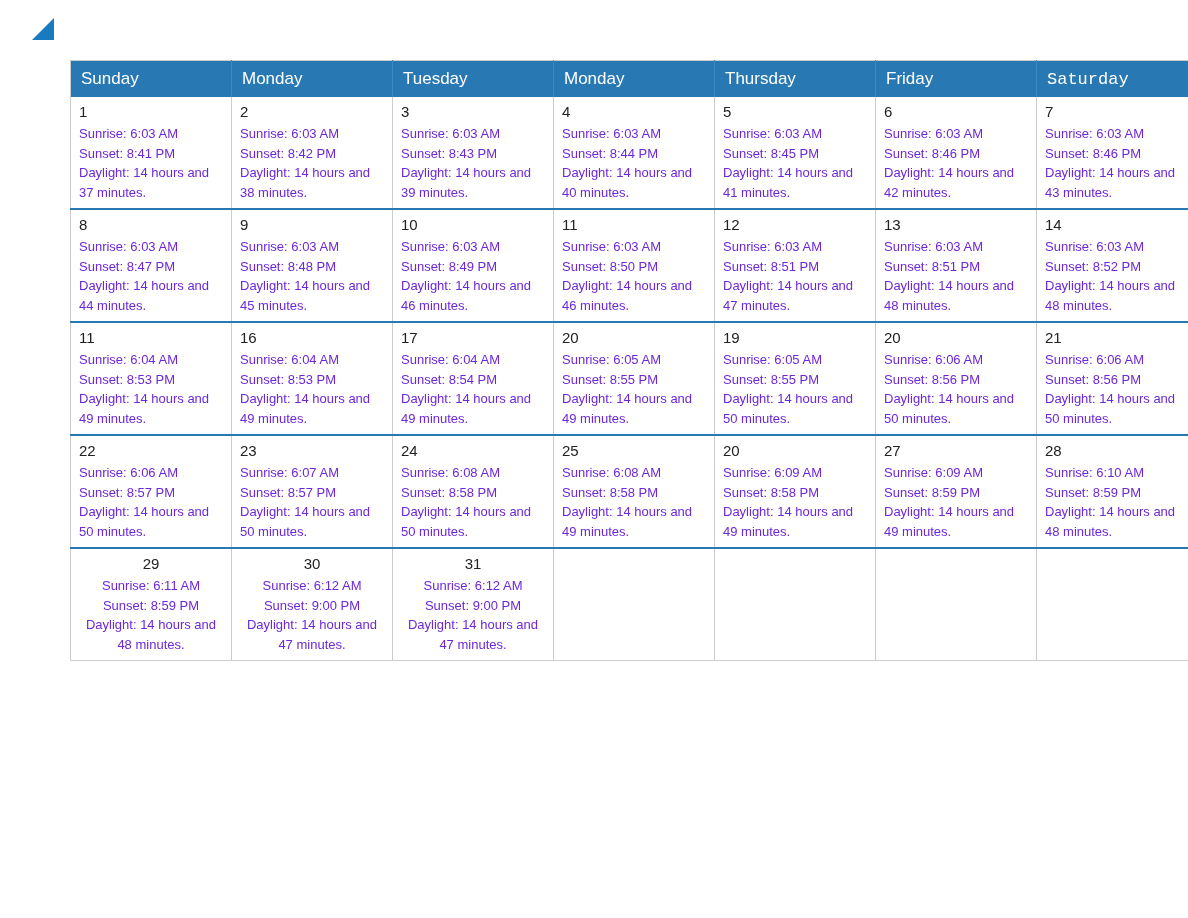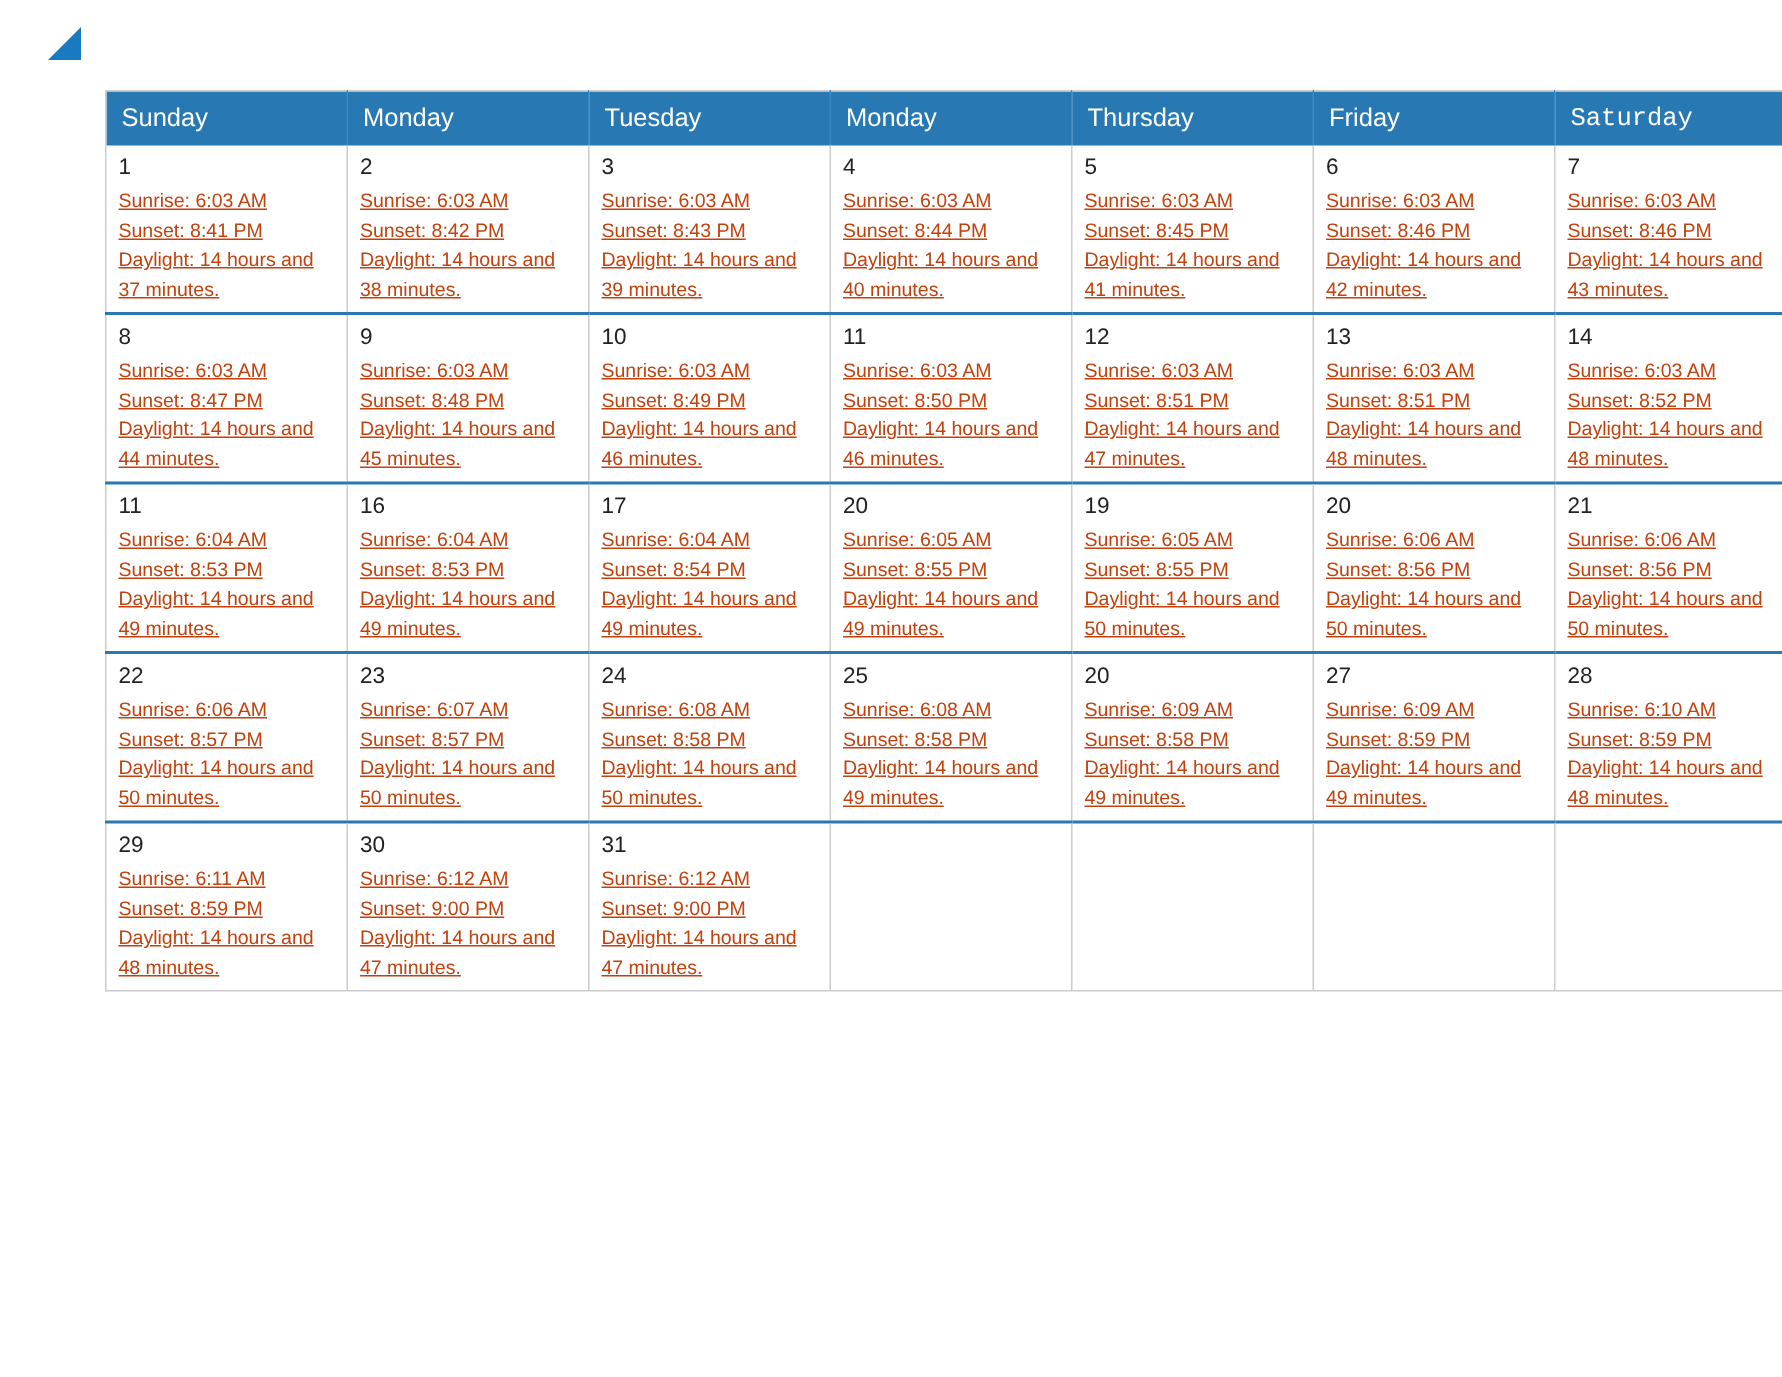--- a/index.html
+++ b/index.html
@@ -80,33 +80,33 @@
       width: calc(100% / 7);
       min-height: 90px;
       font-size: 13px;
       color: #333;
     }
     .calendar-table td:last-child {
       border-right: none;
     }
     .calendar-table tr:last-child td {
       border-bottom: none;
+      text-align: center;
     }
     .day-number {
       font-size: 15px;
       font-weight: normal;
       color: #222;
       margin-bottom: 4px;
       display: block;
     }
     .day-info {
       font-size: 13px;
-      color: #c2410c;
+      color: #6d28d9;
       line-height: 1.5;
-      text-decoration: underline;
     }
     .empty-cell {
       background: #fff;
     }
   </style>
 </head>
 <body>
 
 <div class="header">
   <div class="logo-wrapper">

